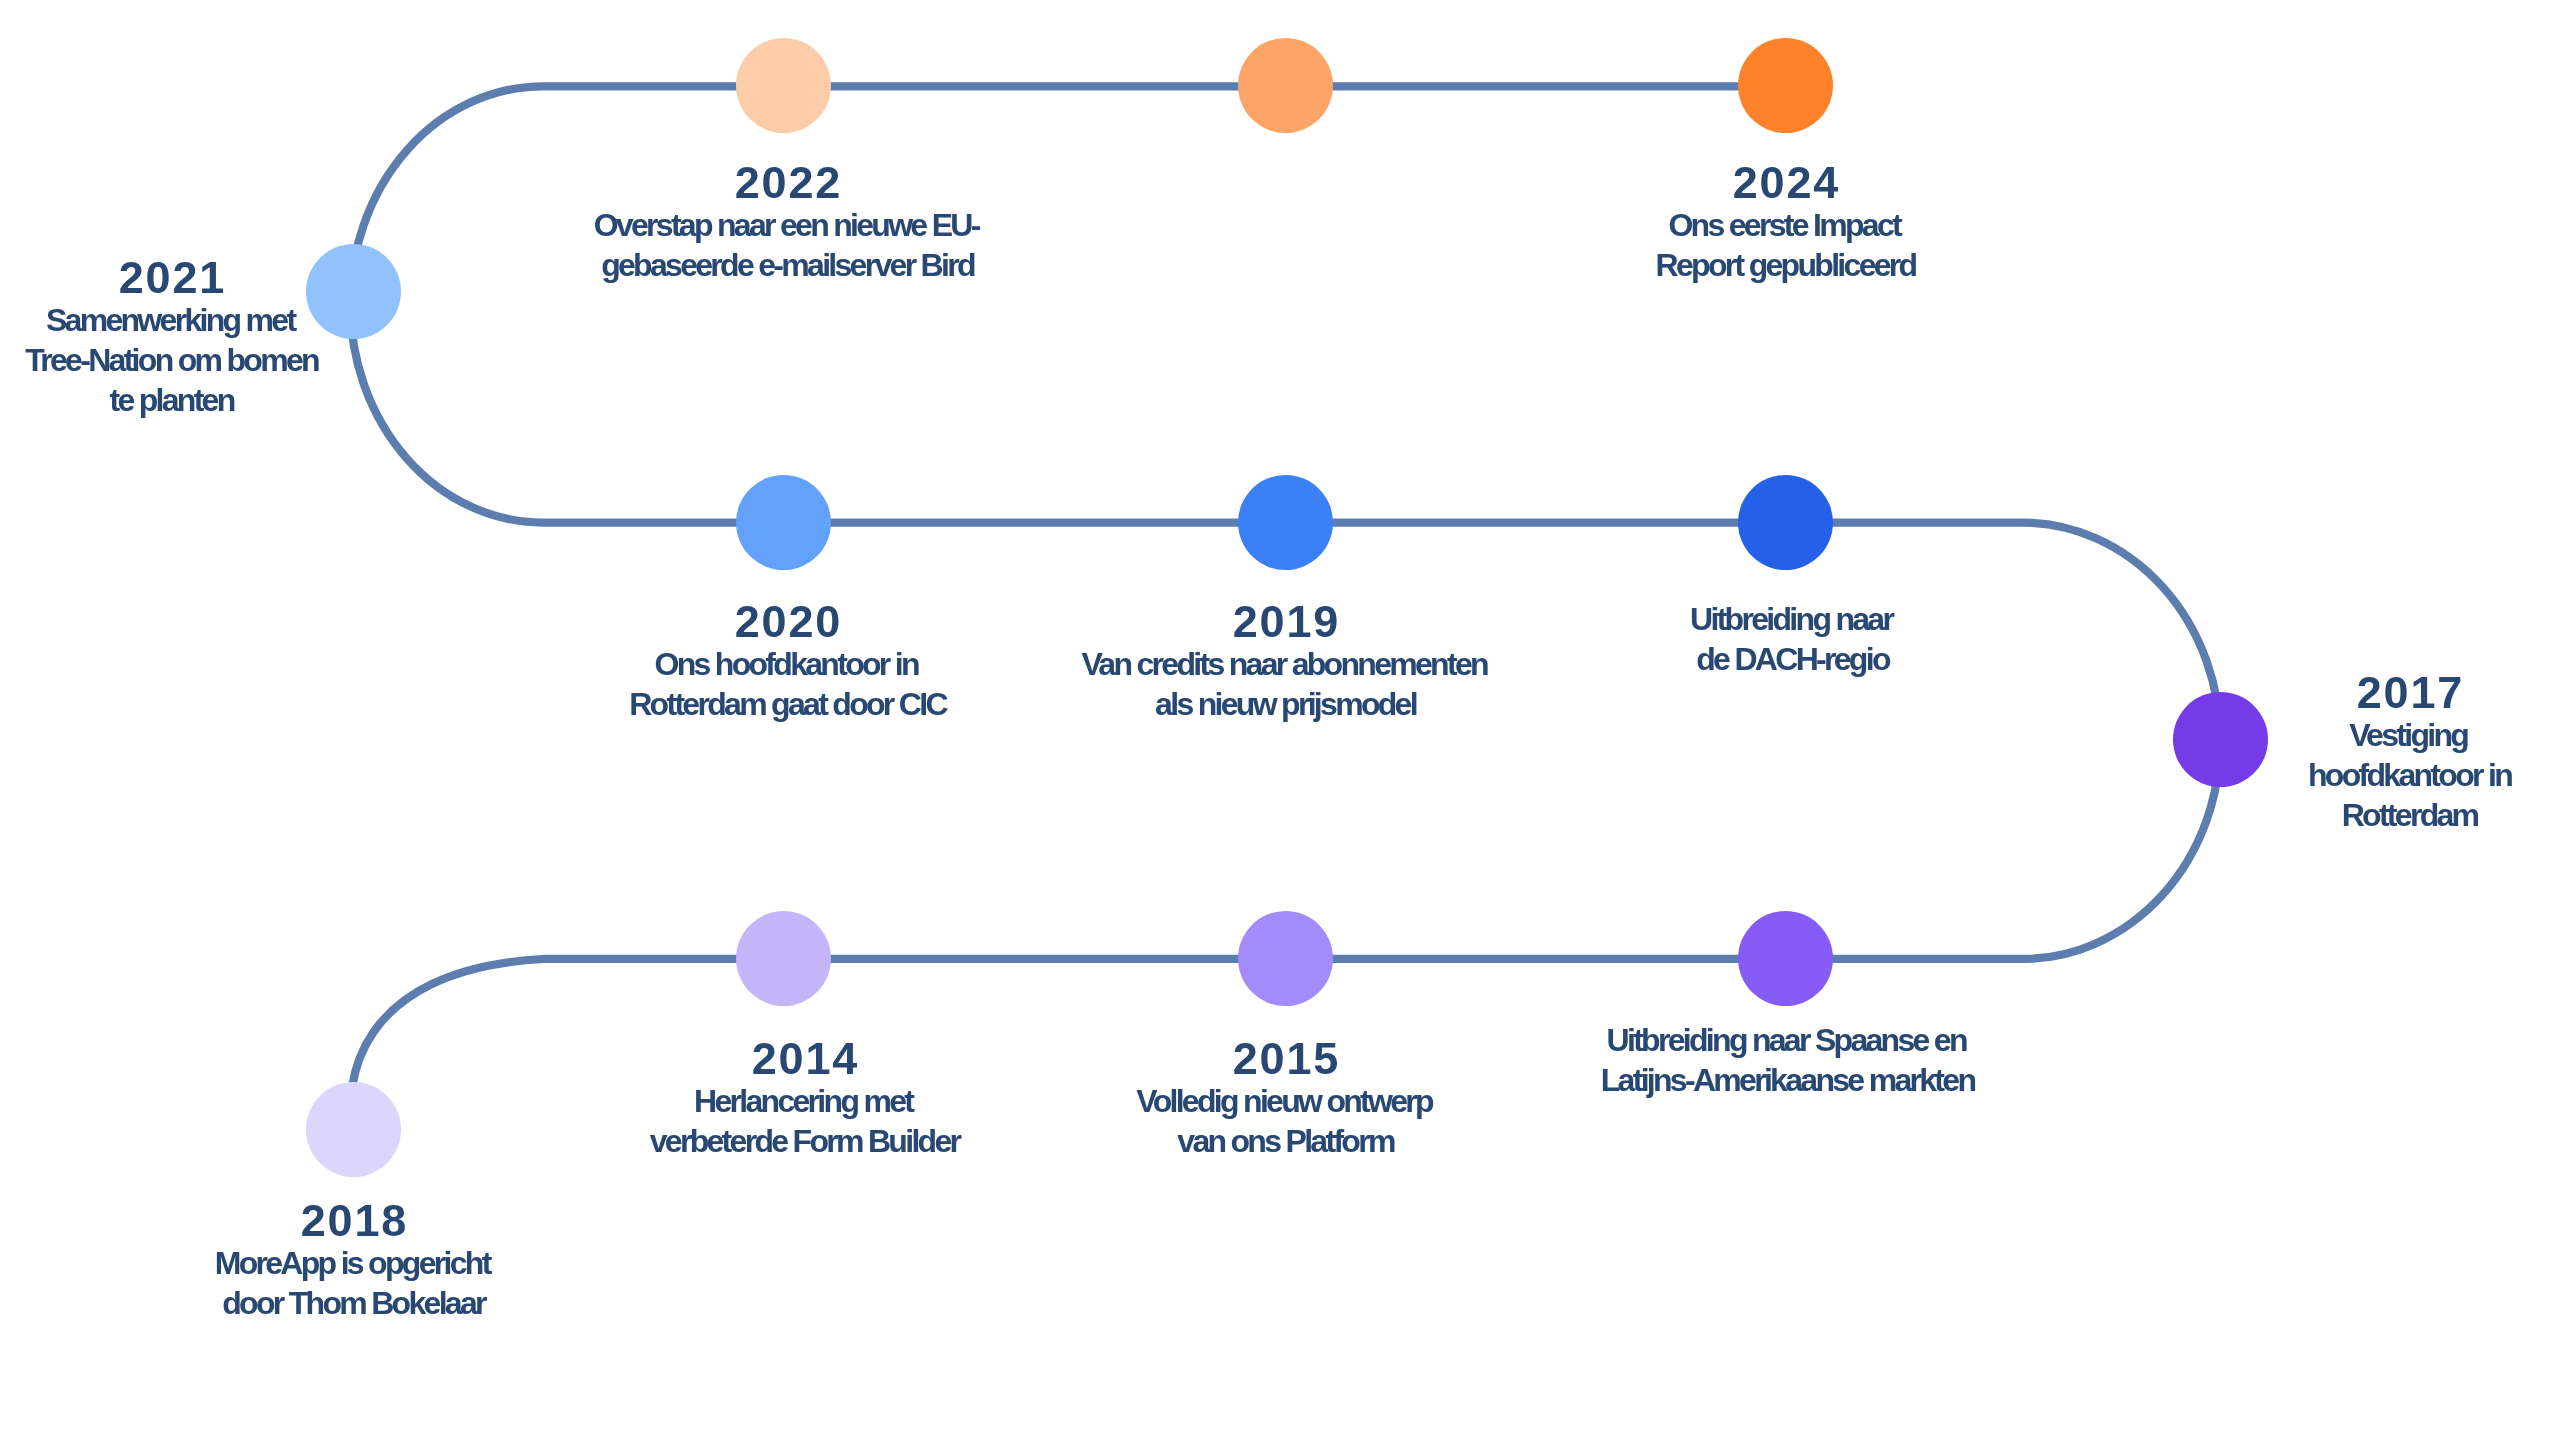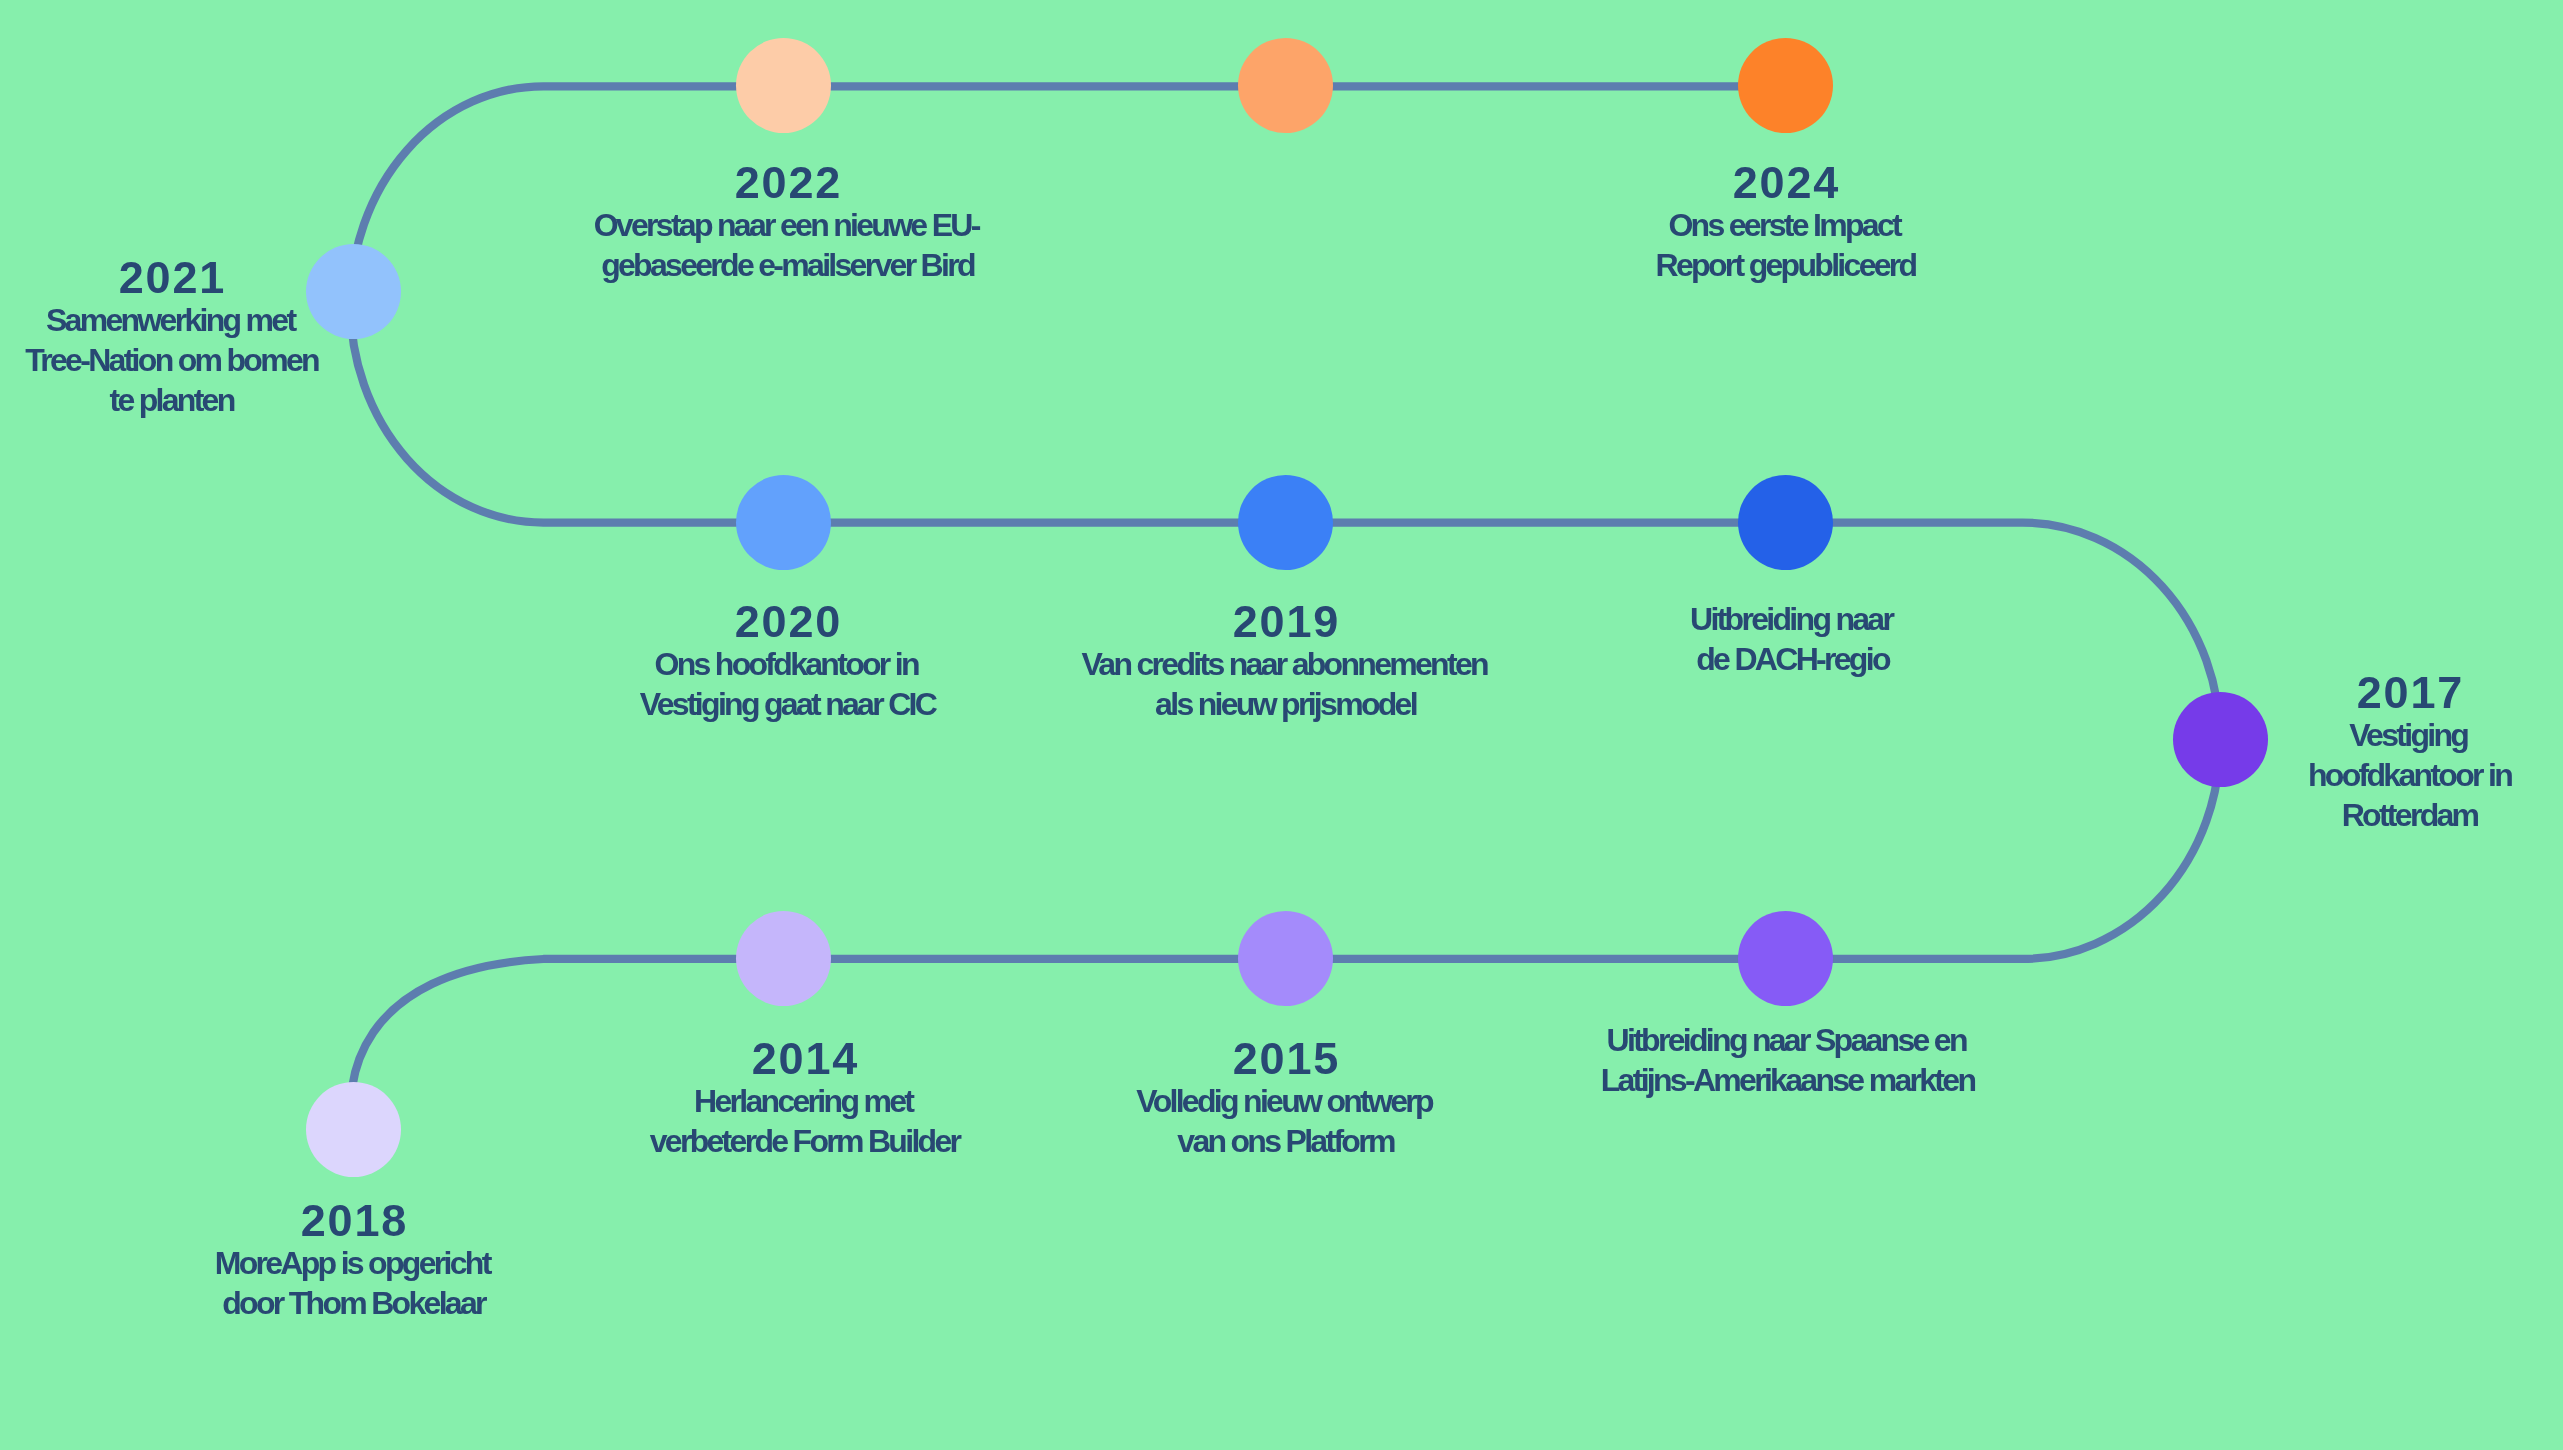--- a/index.html
+++ b/index.html
@@ -20,21 +20,21 @@
   }
   .label .desc {
     font-weight:bold; font-size:32px; line-height:40px;
     letter-spacing:-2.7px; text-indent:-2.7px;
     margin-top:0; white-space:pre-line;
   }
 </style>
 </head>
 <body>
 
-<div id="stage" style="background-color: #86efac; text-decoration: underline;">
+<div id="stage" style="background-color: #ffffff; text-decoration: underline;">
 
   <svg class="track" viewBox="0 0 2684 1519">
     <path fill="none" stroke="#5D7DAF" stroke-width="8.6" stroke-linecap="butt" d="M 370 1183
              C 360.2 1138.5, 369.3 1014.7, 569 1004
              L 2118 1004
              A 207 228.5 0 0 0 2118 547
              L 569 547
              A 202 228.45 0 0 1 569 90.1
              L 1870 90.1"></path>
   </svg>
@@ -59,21 +59,21 @@
   </div>
   <div class="label" style="left:1475px;top:160px;width:621px;">
     <div class="yr">2024</div>
     <div class="desc">Ons eerste Impact
 Report gepubliceerd</div>
   </div>
 
   <div class="label" style="left:477px;top:599px;width:621px;">
     <div class="yr">2020</div>
     <div class="desc">Ons hoofdkantoor in
-Vestiging gaat naar CIC</div>
+Rotterdam gaat door CIC</div>
   </div>
   <div class="label" style="left:975px;top:599px;width:621px;">
     <div class="yr">2019</div>
     <div class="desc">Van credits naar abonnementen
 als nieuw prijsmodel</div>
   </div>
   <div class="label" style="left:1482px;top:599px;width:621px;">
     <div class="desc">Uitbreiding naar
 de DACH-regio</div>
   </div>

